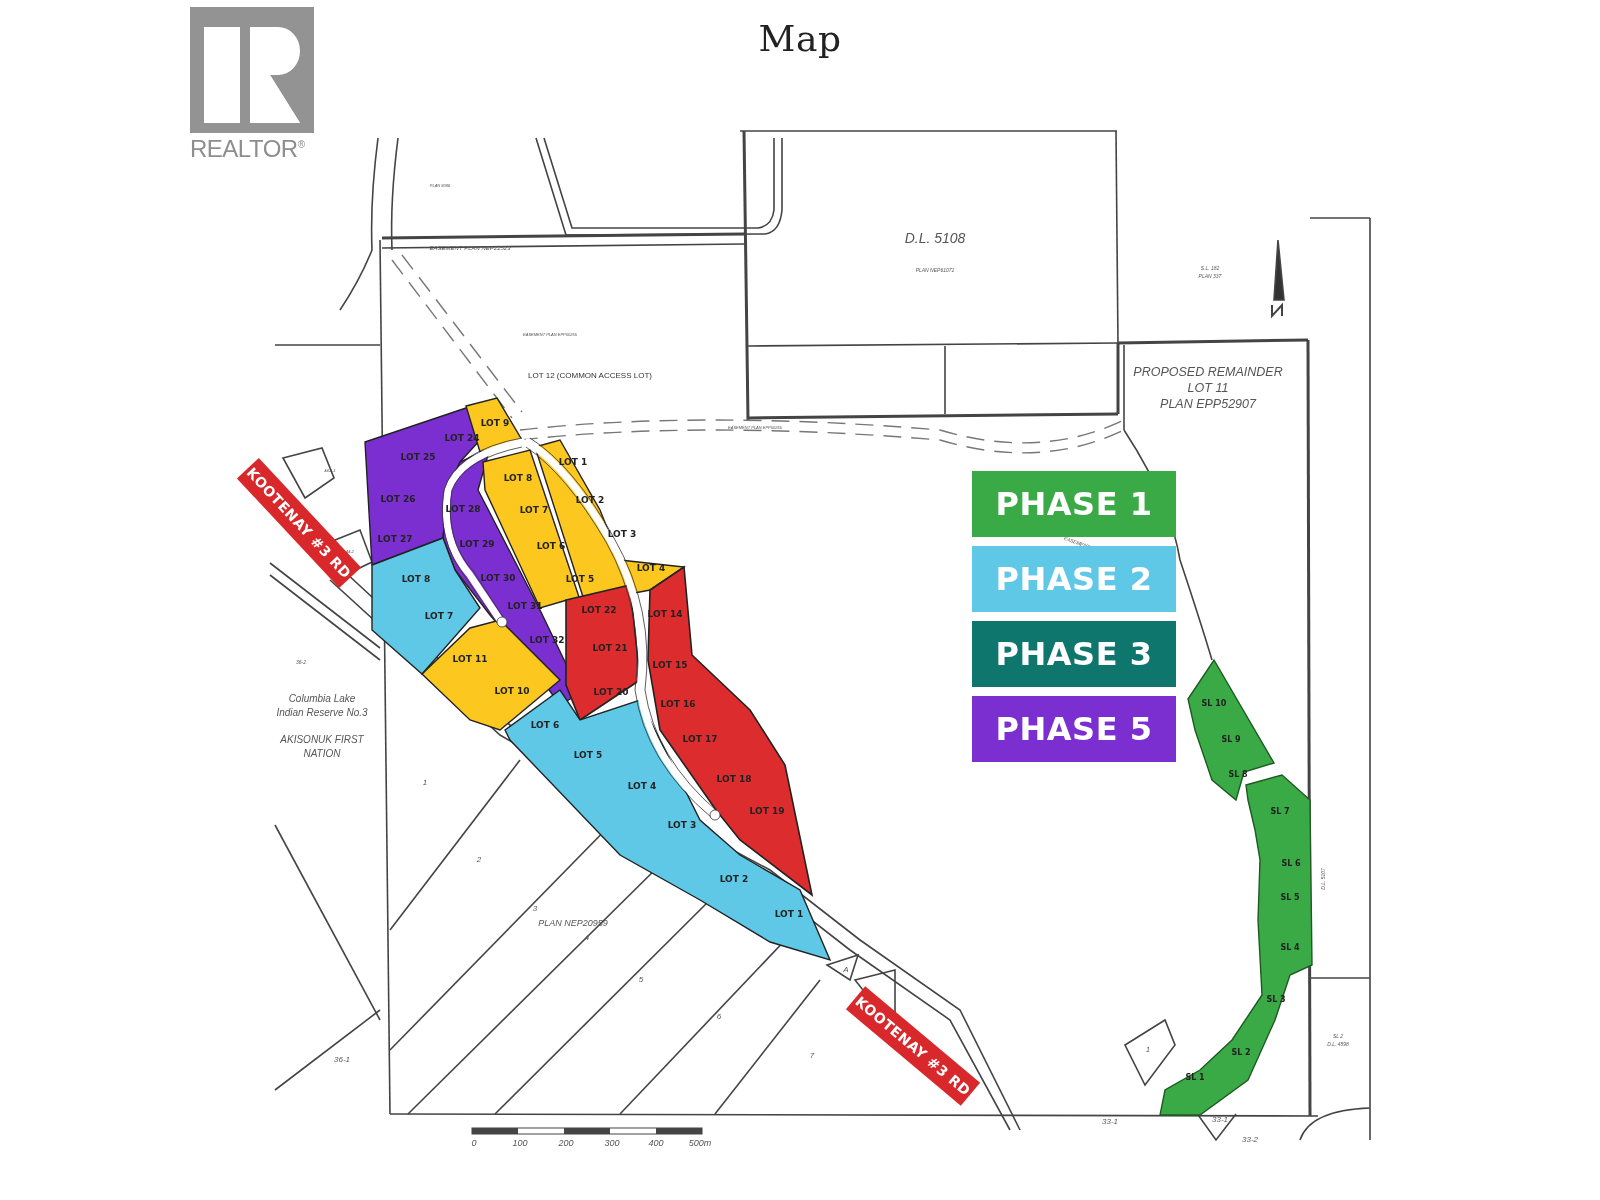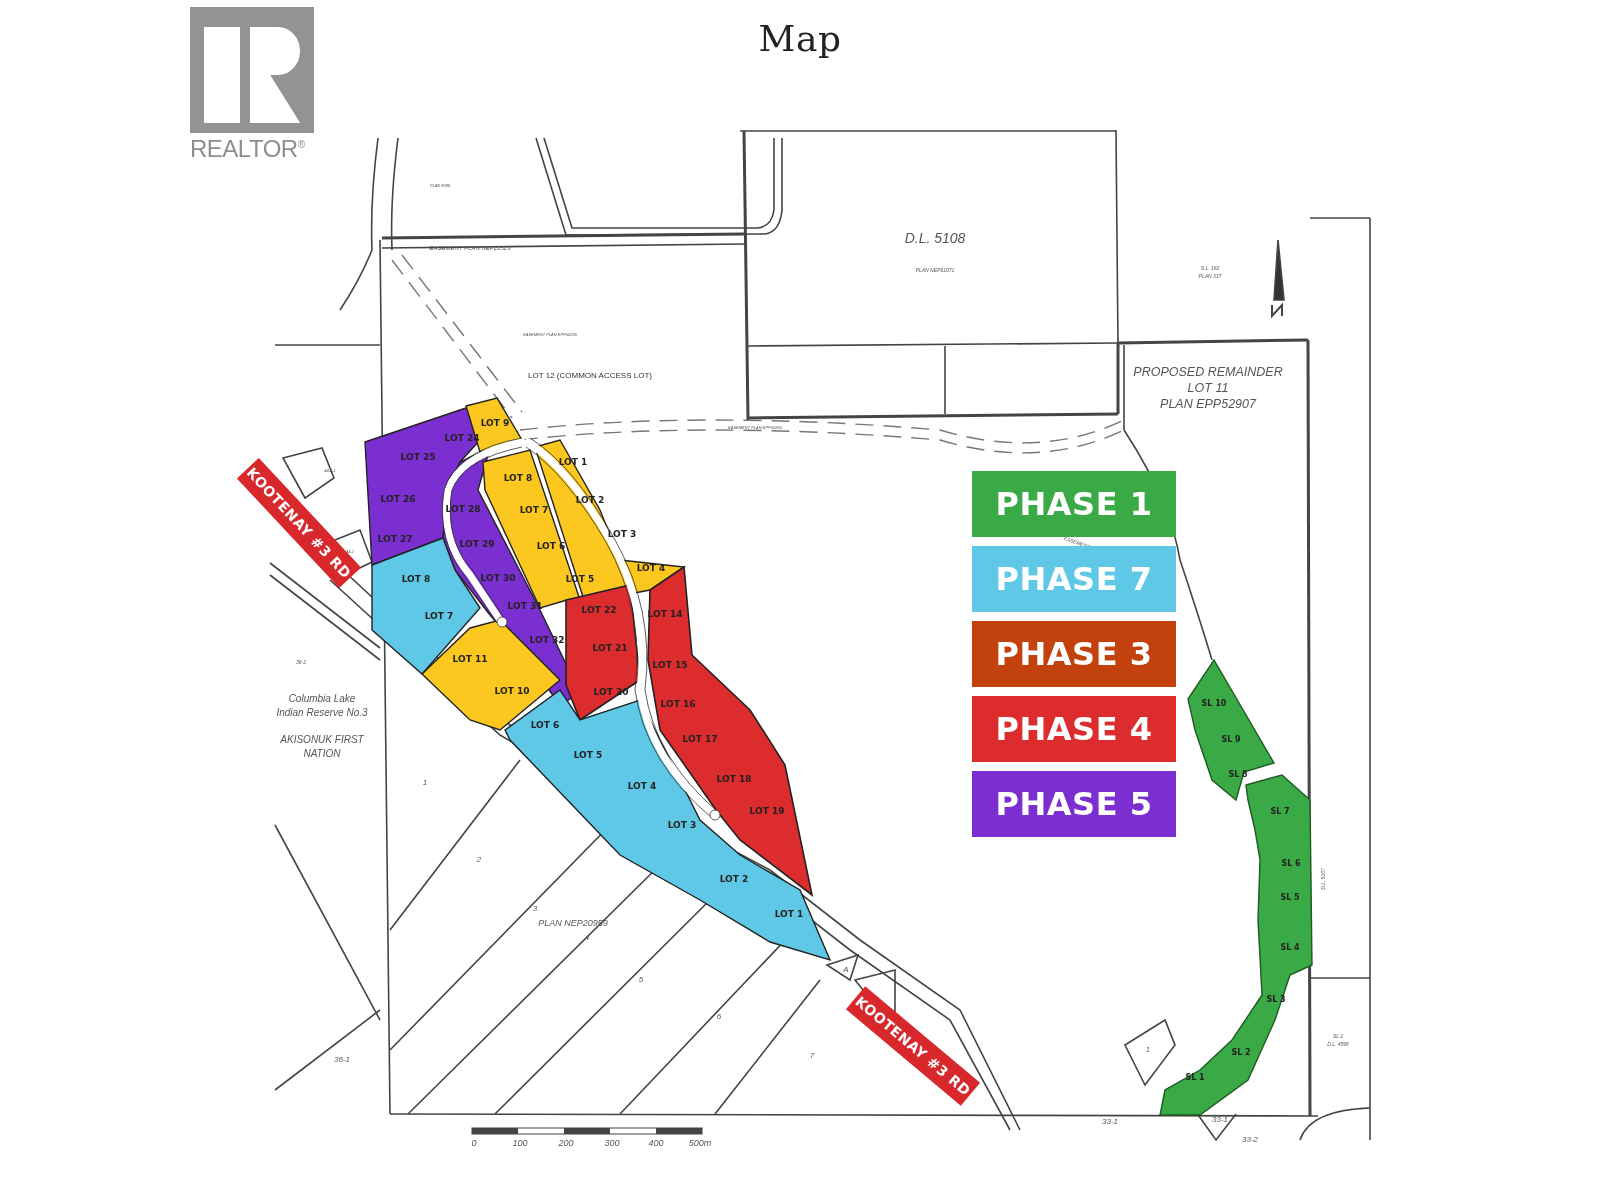--- a/index.html
+++ b/index.html
@@ -251,20 +251,19 @@
       <text x="566" y="1146">200</text>
       <text x="612" y="1146">300</text>
       <text x="656" y="1146">400</text>
       <text x="700" y="1146">500m</text>
     </g>
   </g>
 </svg>
 
 <div class="legend">
   <div class="legend-item" style="background:#3aaa47">PHASE 1</div>
-  <div class="legend-item" style="background:#5ec8e6">PHASE 7</div>
-  <div class="legend-item" style="background:#c2410c">PHASE 3</div>
-  <div class="legend-item" style="background:#dc2c2e">PHASE 4</div>
+  <div class="legend-item" style="background:#5ec8e6">PHASE 2</div>
+  <div class="legend-item" style="background:#0f766e">PHASE 3</div>
   <div class="legend-item" style="background:#7b2fd0">PHASE 5</div>
 </div>
 
 <div class="road-sign" style="left:224px; top:508px; width:150px; height:30px; transform:rotate(47deg);">KOOTENAY #3 RD</div>
 <div class="road-sign" style="left:838px; top:1031px; width:150px; height:30px; transform:rotate(40deg);">KOOTENAY #3 RD</div>
 
 </body></html>

